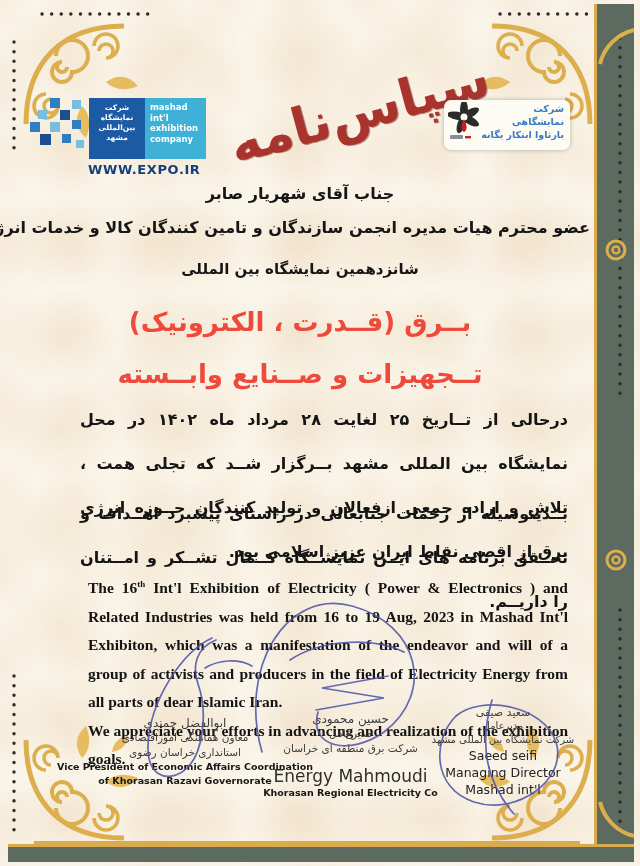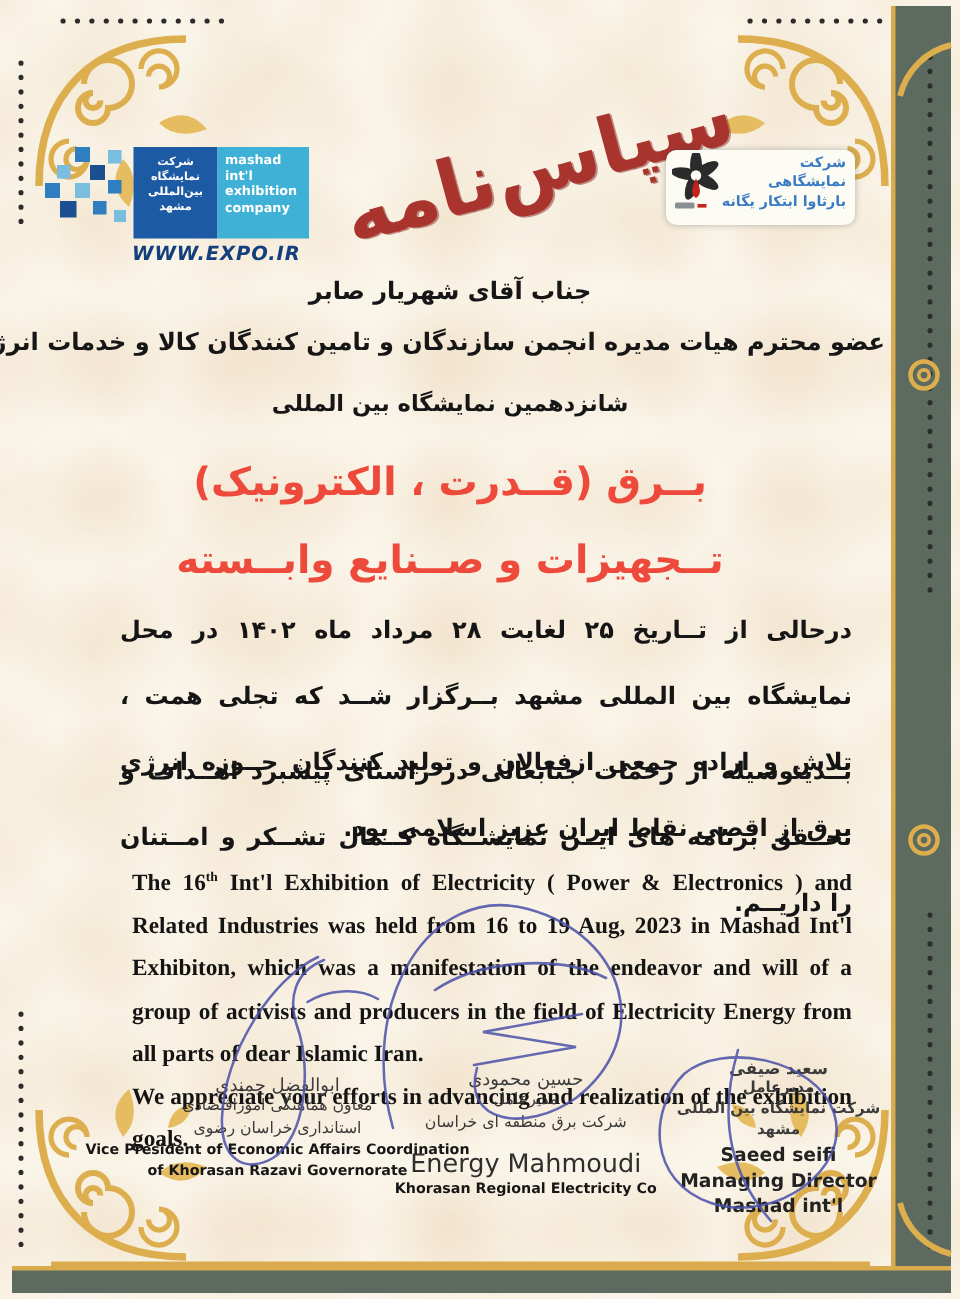--- a/index.html
+++ b/index.html
@@ -28,21 +28,21 @@
     text-shadow:1px 1px 0 rgba(120,20,16,.45);
   }
   
   .logo-left{position:absolute;left:30px;top:98px;width:185px;}
   .logo-left-row{display:flex;align-items:stretch;}
   .mosaic{width:56px;height:52px;margin-right:3px;}
   .box-fa{width:52px;background:#1d5aa4;color:#fff;font-size:7.5px;line-height:10px;
     text-align:center;direction:rtl;padding:5px 2px;font-weight:bold;}
   .box-en{width:56px;background:#3fb0d6;color:#fff;font-size:8.5px;line-height:10.5px;
     text-align:left;padding:4px 0 15px 5px;font-weight:bold;}
-  .expo-url{margin-top:3px;padding-left:58px;font-size:13px;font-weight:bold;color:#143f7d;letter-spacing:.6px;font-style:italic;}
+  .expo-url{margin-top:3px;padding-left:58px;font-size:13px;font-weight:bold;color:#143f7d;letter-spacing:.6px;}
   
   .logo-right{position:absolute;left:444px;top:100px;width:118px;height:46px;background:#fcfbf4;
     border-radius:7px;box-shadow:0 0 4px rgba(60,60,60,.35);display:flex;align-items:flex-start;padding:2px 4px;}
   .logo-right .txt{flex:1;direction:rtl;text-align:right;color:#3a7cc4;font-size:9.5px;line-height:13px;font-weight:bold;padding-right:2px;}
   .pinwheel{width:32px;height:40px;flex:0 0 32px;}
   
   .recipient-name{position:absolute;left:40px;right:80px;top:184px;text-align:center;
     font-size:16px;font-weight:bold;direction:rtl;}
   .recipient-role{position:absolute;left:20px;right:50px;top:218px;text-align:left;
     font-size:16px;font-weight:bold;direction:rtl;white-space:nowrap;}
@@ -63,21 +63,21 @@
   sup{font-size:9px;}
   
   .sig{position:absolute;text-align:center;}
   .sig .fa-name{font-size:12px;color:#3b3b3b;}
   .sig .fa-role{font-size:10.5px;color:#3b3b3b;line-height:15px;}
   .sig .en-name-sm{font-size:10.5px;font-weight:bold;margin-top:10px;}
   .sig .en-role-sm{font-size:9.5px;font-weight:bold;line-height:14px;}
   .sig-left{left:55px;top:716px;width:260px;}
   .sig-mid{left:258px;top:712px;width:185px;}
   .sig-mid .en-name-lg{font-size:17px;color:#2e2e2e;margin-top:10px;}
-  .sig-right{left:444px;top:706px;width:150px;font-weight:bold;}
+  .sig-right{left:428px;top:706px;width:150px;}
   .sig-right .fa-name{font-size:11px;}
   .sig-right .fa-role{font-size:10px;line-height:14px;}
   .sig-right .en-line{font-size:12.5px;color:#222;line-height:17px;}
   .sig-right .en-line:first-of-type{margin-top:2px;}
   .scribbles{position:absolute;inset:0;z-index:4;pointer-events:none;}
 </style>
 </head>
 <body>
 
 <div class="page">

